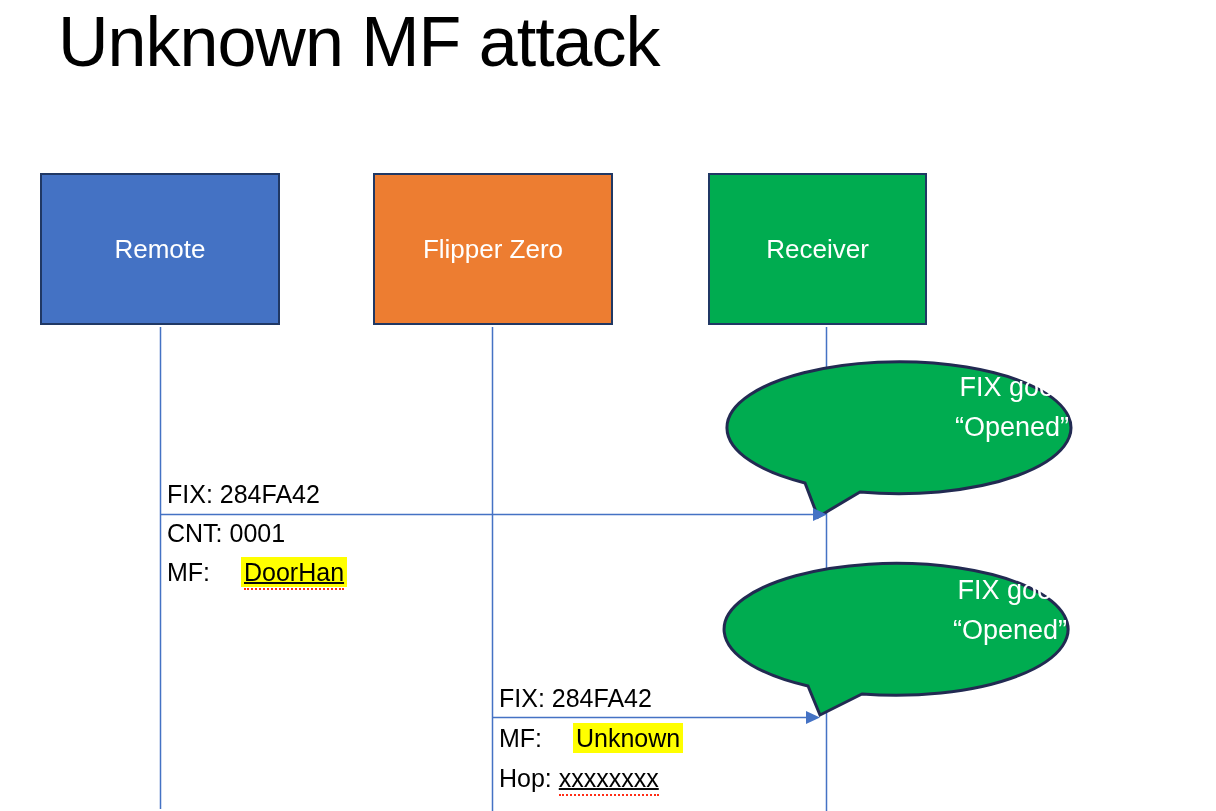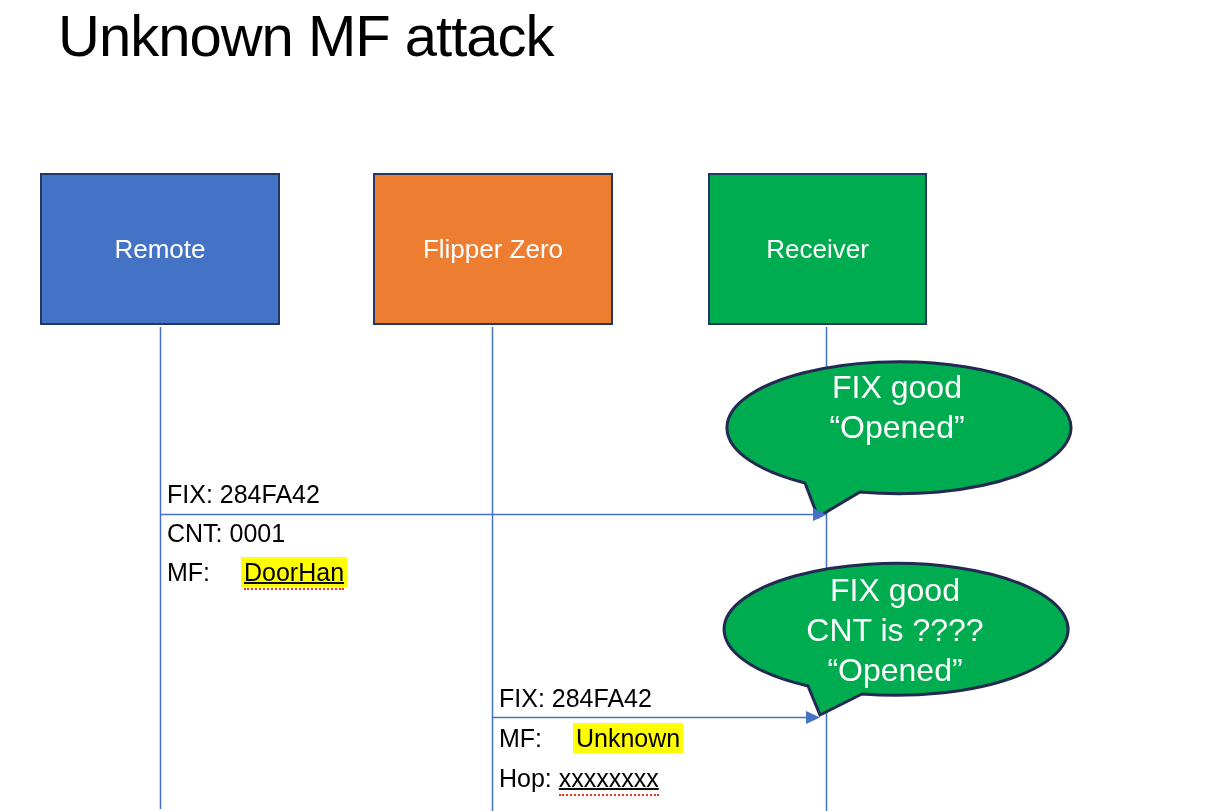--- a/index.html
+++ b/index.html
@@ -8,40 +8,40 @@
     --connector-blue:#4472C4; --highlight-yellow:#FFFF00; --squiggle-red:#FF2D16;
     --text-dark:#000000; --text-light:#FFFFFF;
   }
   html,body{margin:0;padding:0;background:#fff;}
   .slide{
     position:relative;width:1216px;height:811px;background:#fff;overflow:hidden;
     font-family:"Liberation Sans",sans-serif;
   }
   .slide-title{
     position:absolute;left:58px;top:2px;margin:0;
-    font-size:58px;font-weight:300;letter-spacing:-1px;color:var(--text-dark);
+    font-size:70px;font-weight:300;letter-spacing:-1px;color:var(--text-dark);
     font-family:"Liberation Sans",sans-serif;white-space:nowrap;
   }
   .actor{
     position:absolute;top:173px;width:240px;height:152px;box-sizing:border-box;
     border:2px solid var(--box-border);
     display:flex;align-items:center;justify-content:center;
     color:var(--text-light);font-size:26px;
   }
   .actor-remote{left:40px;background:var(--remote-fill);}
   .actor-flipper{left:373px;background:var(--flipper-fill);}
   .actor-receiver{left:708px;width:219px;background:var(--receiver-fill);}
   .diagram-layer{position:absolute;left:0;top:0;width:1216px;height:811px;}
   .lifeline{stroke:var(--connector-blue);stroke-width:1.5;}
   .msg-line{stroke:var(--connector-blue);stroke-width:1.5;}
   .arrowhead{fill:var(--connector-blue);stroke:none;}
   .bubble{fill:var(--bubble-fill);stroke:var(--bubble-border);stroke-width:3;}
   .bubble-text{
-    position:absolute;width:344px;text-align:center;
-    color:var(--text-light);font-size:32px;line-height:40px;
+    position:absolute;width:344px;text-align:right;
+    color:var(--text-light);font-size:27px;line-height:40px;
   }
   .bubble1-text{left:725px;top:367px;}
   .bubble2-text{left:723px;top:570px;}
   .msg-label{
     position:absolute;color:var(--text-dark);font-size:25px;line-height:39px;
     white-space:nowrap;
   }
   .msg1-label{left:167px;top:475px;}
   .msg2-label{left:499px;top:678px;line-height:40px;}
   .hl{background:var(--highlight-yellow);padding:1px 3px;margin-left:24px;}
@@ -92,17 +92,16 @@
     <div><span>Hop: </span><span class="ul sq">xxxxxxxx</span></div>
   </div>
 
   <div class="bubble-text bubble1-text">
     <div>FIX good</div>
     <div>“Opened”</div>
   </div>
 
   <div class="bubble-text bubble2-text">
     <div>FIX good</div>
-    <div>CNT is ????</div>
     <div>“Opened”</div>
   </div>
 
 </div>
 
 </body></html>

